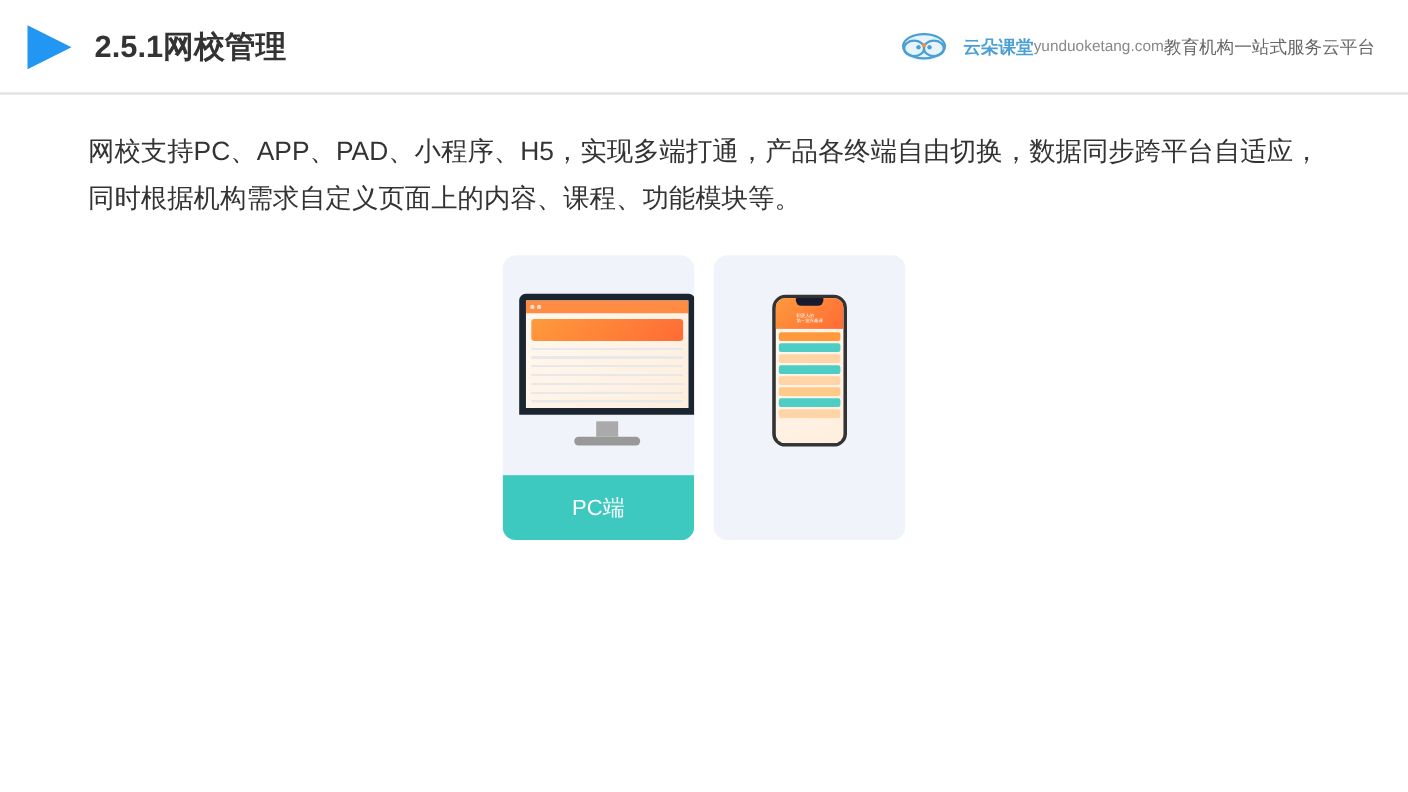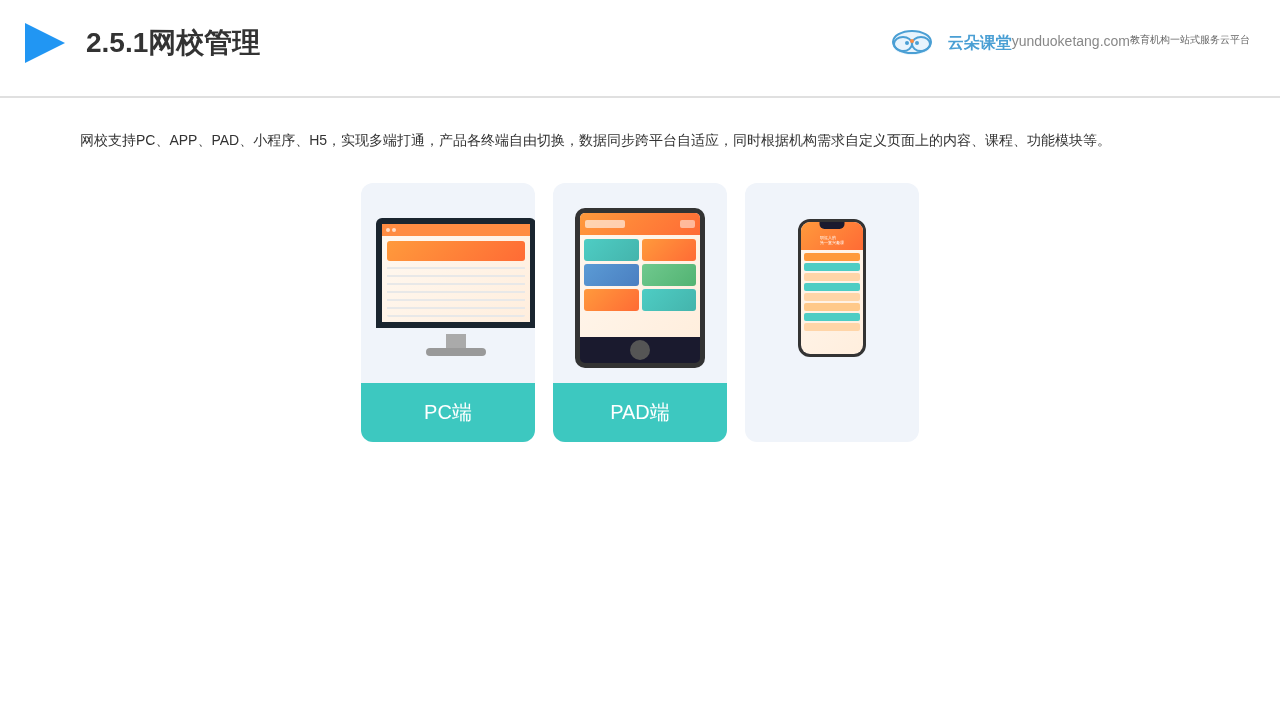--- a/index.html
+++ b/index.html
@@ -10,21 +10,21 @@
       font-family: 'Microsoft YaHei', 'PingFang SC', sans-serif;
       overflow: hidden;
       position: relative;
     }
 
     
     .header {
       display: flex;
       align-items: center;
       justify-content: space-between;
-      padding: 18px 30px 28px 20px;
+      padding: 18px 30px 16px 20px;
       border-bottom: 2px solid #e0e0e0;
       gap: 16px;
     }
     .header-left {
       display: flex;
       align-items: center;
       gap: 16px;
     }
     .play-icon {
       width: 50px;
@@ -34,21 +34,21 @@
       font-size: 28px;
       font-weight: bold;
       color: #333;
     }
 
     
     .content {
       padding: 30px 80px 20px 80px;
     }
     .description {
-      font-size: 14px;
+      font-size: 24px;
       color: #333;
       line-height: 1.8;
       margin-bottom: 30px;
     }
 
     
     .cards-row {
       display: flex;
       gap: 18px;
       justify-content: center;
@@ -343,21 +343,21 @@
     .logo-brand {
       font-size: 16px;
       font-weight: bold;
       color: #4a9fd4;
     }
     .logo-sub {
       font-size: 14px;
       color: #888;
     }
     .logo-slogan {
-      font-size: 10px;
+      font-size: 16px;
       color: #666;
     }
   </style>
 </head>
 <body>
 
 <div class="header">
   <div class="header-left">
 
     <svg class="play-icon" viewBox="0 0 50 50">
@@ -412,42 +412,20 @@
             </div>
           </div>
           <div class="monitor-stand"></div>
           <div class="monitor-base"></div>
         </div>
       </div>
       <div class="card-label">PC端</div>
     </div>
 
 
-    <div class="card">
-      <div class="card-image">
-        <div class="tablet-mockup">
-          <div class="tablet-screen">
-            <div class="tablet-topbar">
-              <div style="width:40px;height:8px;background:rgba(255,255,255,0.6);border-radius:2px;"></div>
-              <div style="width:15px;height:8px;background:rgba(255,255,255,0.5);border-radius:2px;"></div>
-            </div>
-            <div class="tablet-content-area">
-              <div class="tablet-block"></div>
-              <div class="tablet-block orange"></div>
-              <div class="tablet-block blue"></div>
-              <div class="tablet-block green"></div>
-              <div class="tablet-block orange"></div>
-              <div class="tablet-block"></div>
-            </div>
-          </div>
-          <div class="tablet-home"></div>
-        </div>
-      </div>
-      <div class="card-label">PAD端</div>
-    </div>
 
     <div class="card">
       <div class="card-image">
         <div class="phone-mini">
           <div class="phone-mini-notch"></div>
           <div class="phone-mini-screen">
             <div class="phone-mini-top">职涯人的<br>第一堂兴趣课</div>
             <div class="phone-mini-content">
               <div class="phone-mini-row orange" style="background:#ff9a3c;"></div>
               <div class="phone-mini-row teal"></div>

